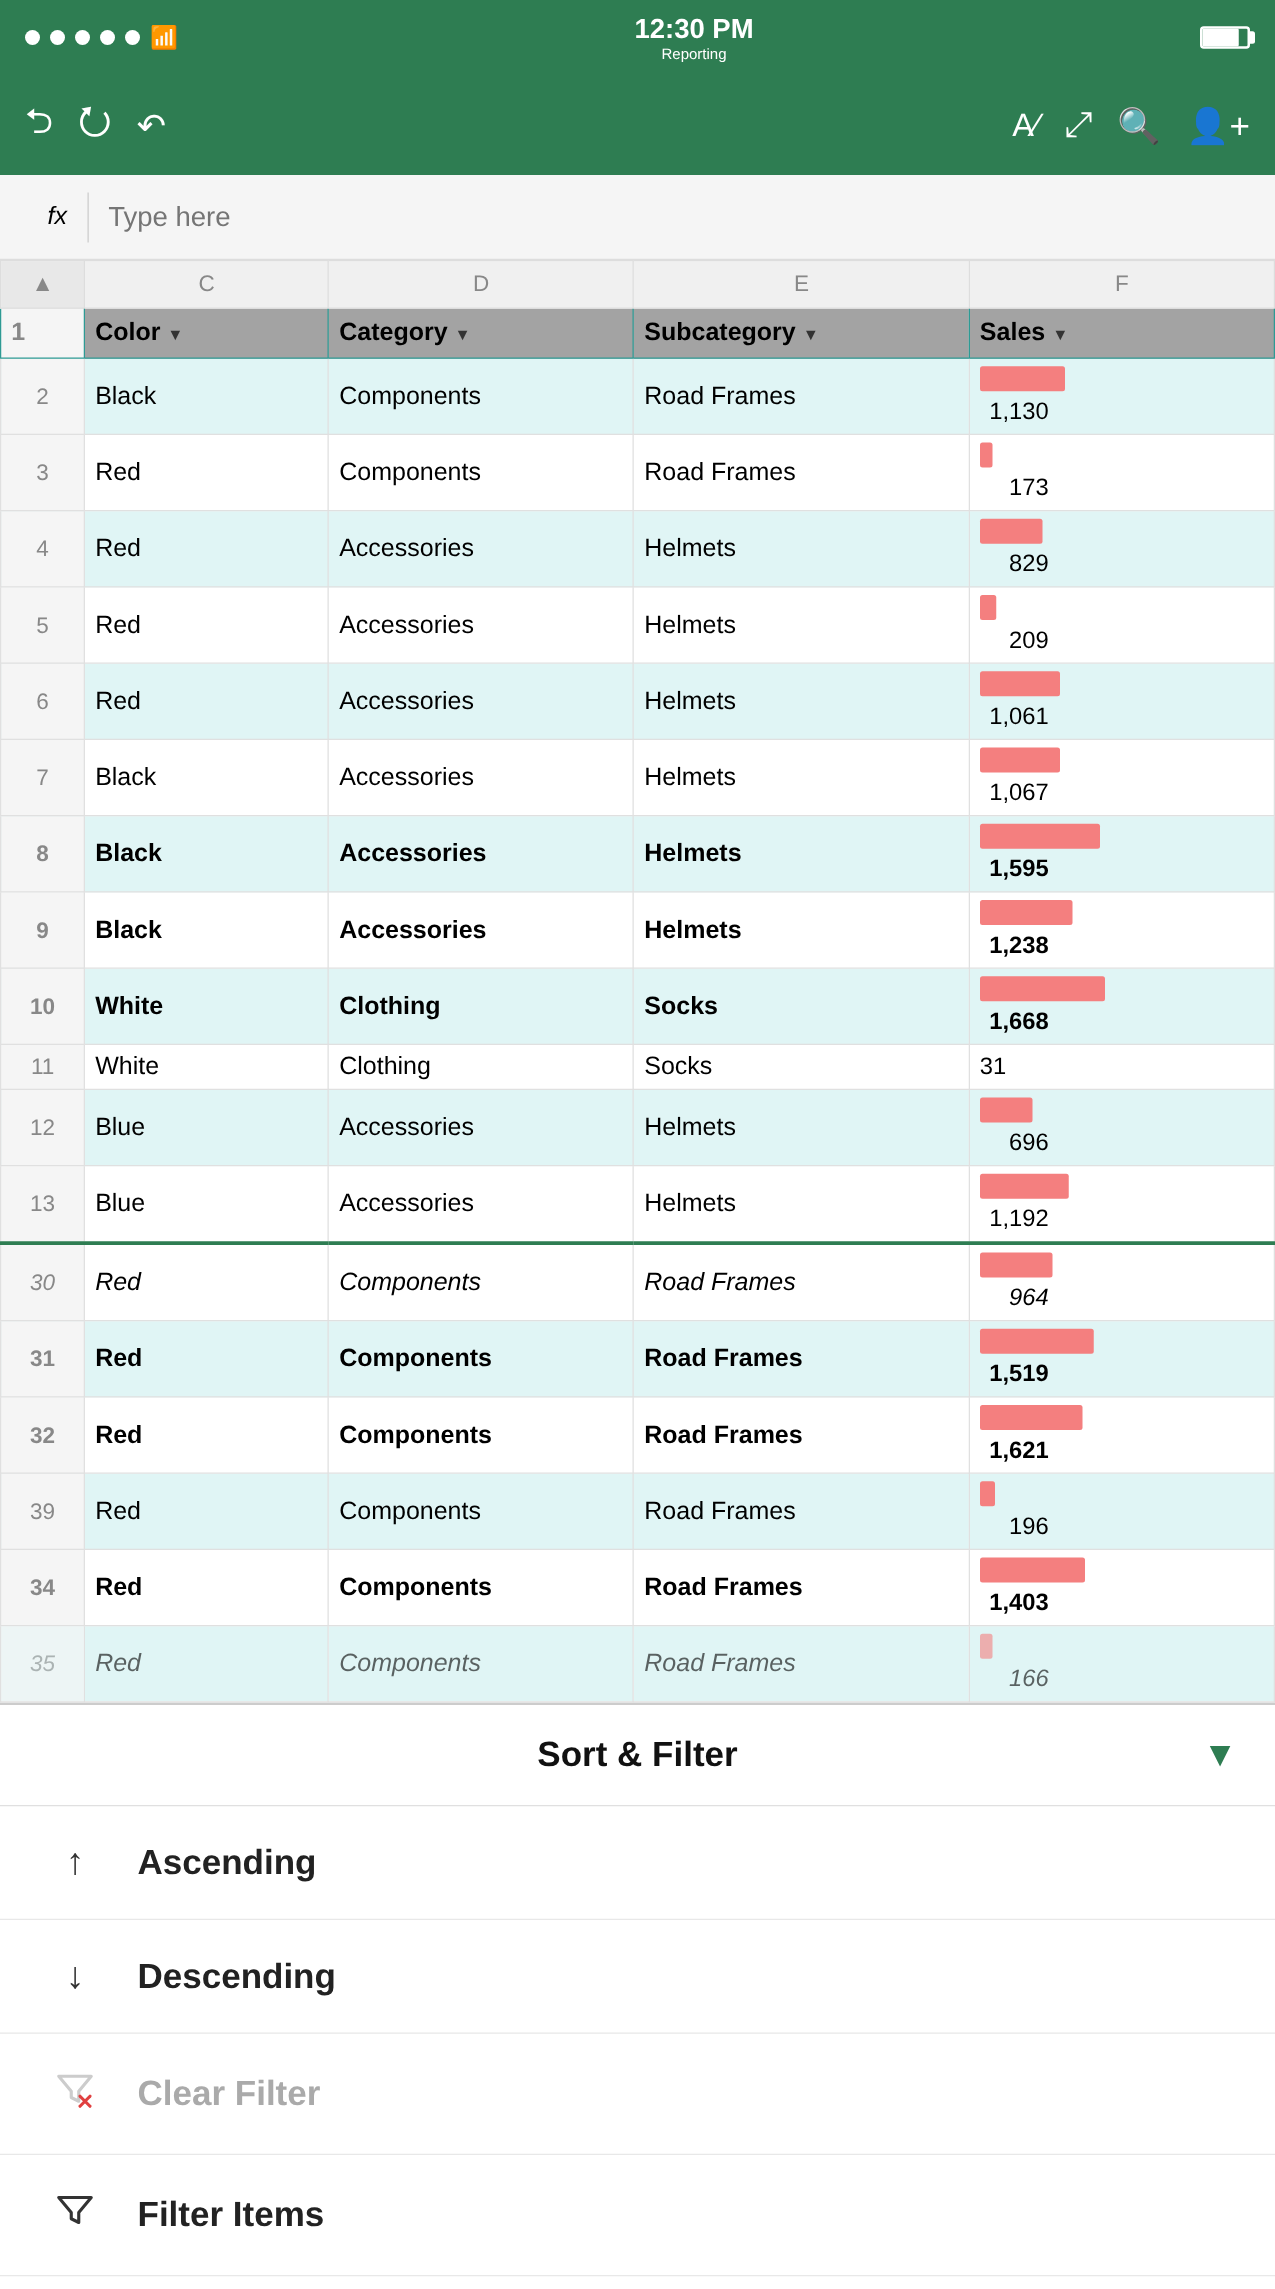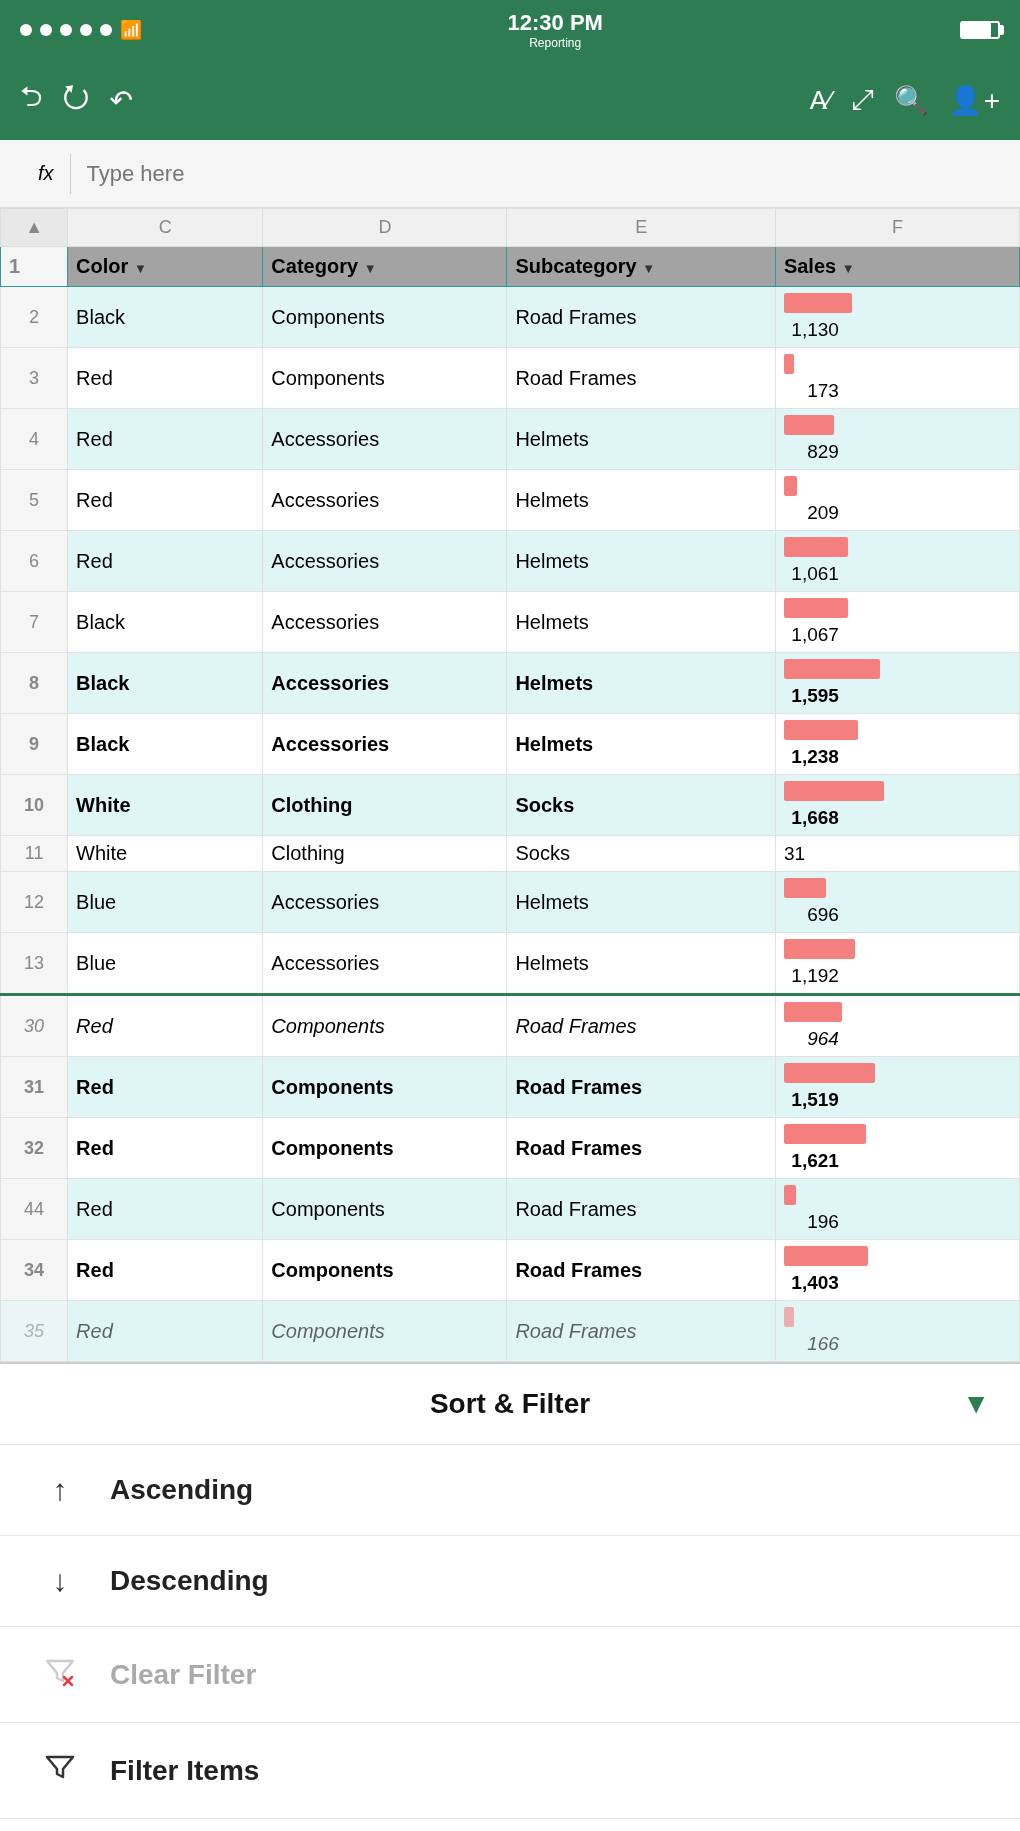--- a/index.html
+++ b/index.html
@@ -492,21 +492,21 @@
     <td>
             <div class="sales-cell">
     <div class="bar-container">
       <div class="bar" style="width:82px;"></div>
     </div>
     <span class="sales-num">1,621</span>
   </div>
           </td>
   </tr>
         <tr class="data-row highlighted">
-    <td>44</td>
+    <td>39</td>
     <td>Red</td>
     <td>Components</td>
     <td>Road Frames</td>
     <td>
             <div class="sales-cell">
     <div class="bar-container">
       <div class="bar" style="width:12px;"></div>
     </div>
     <span class="sales-num">196</span>
   </div>

